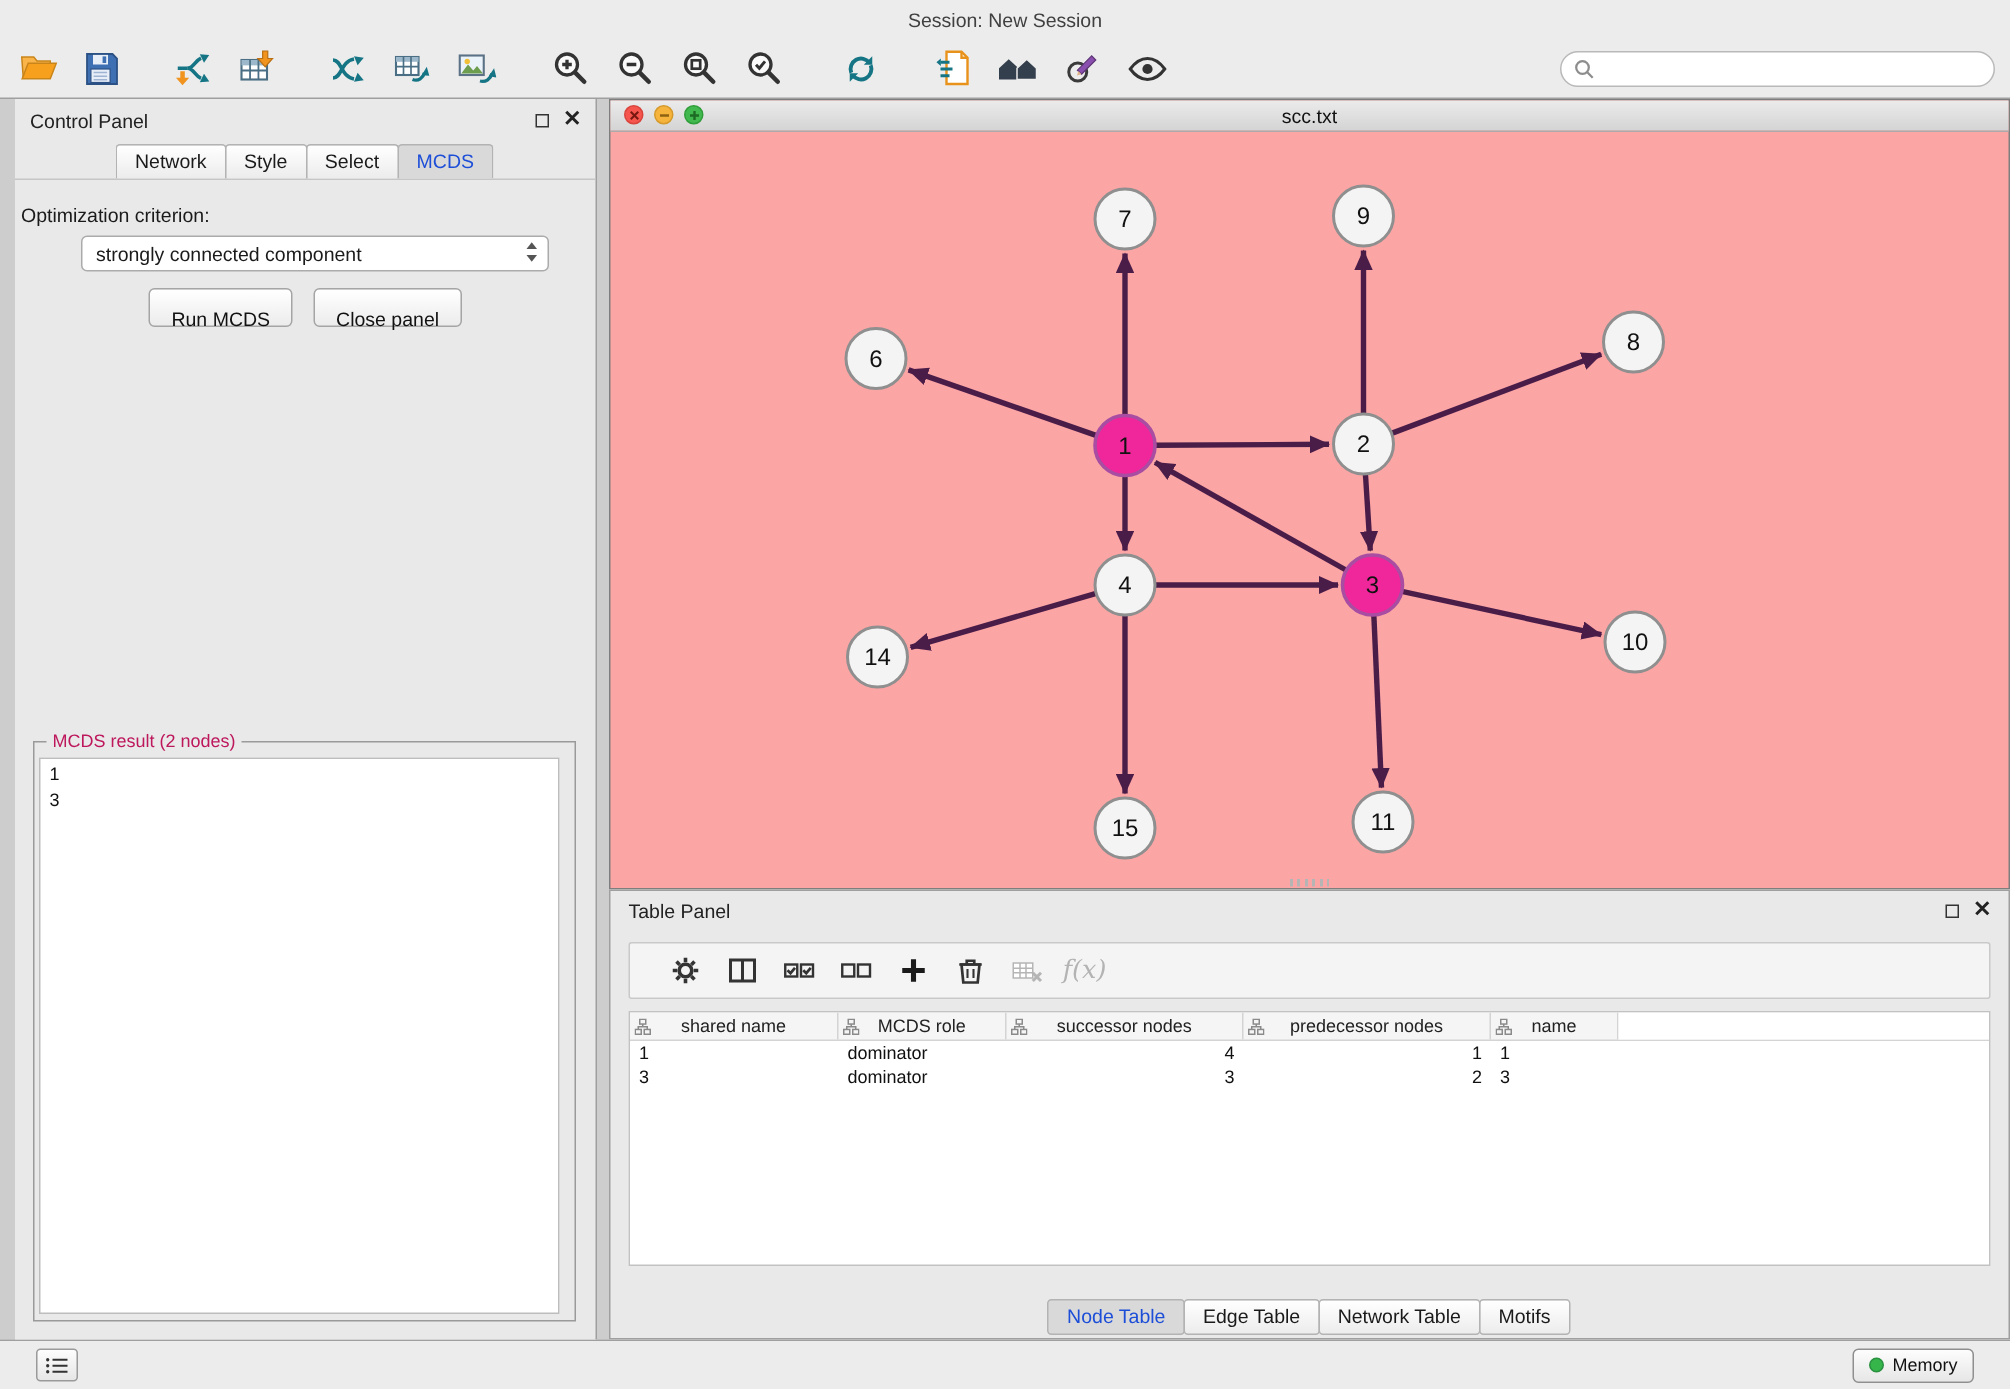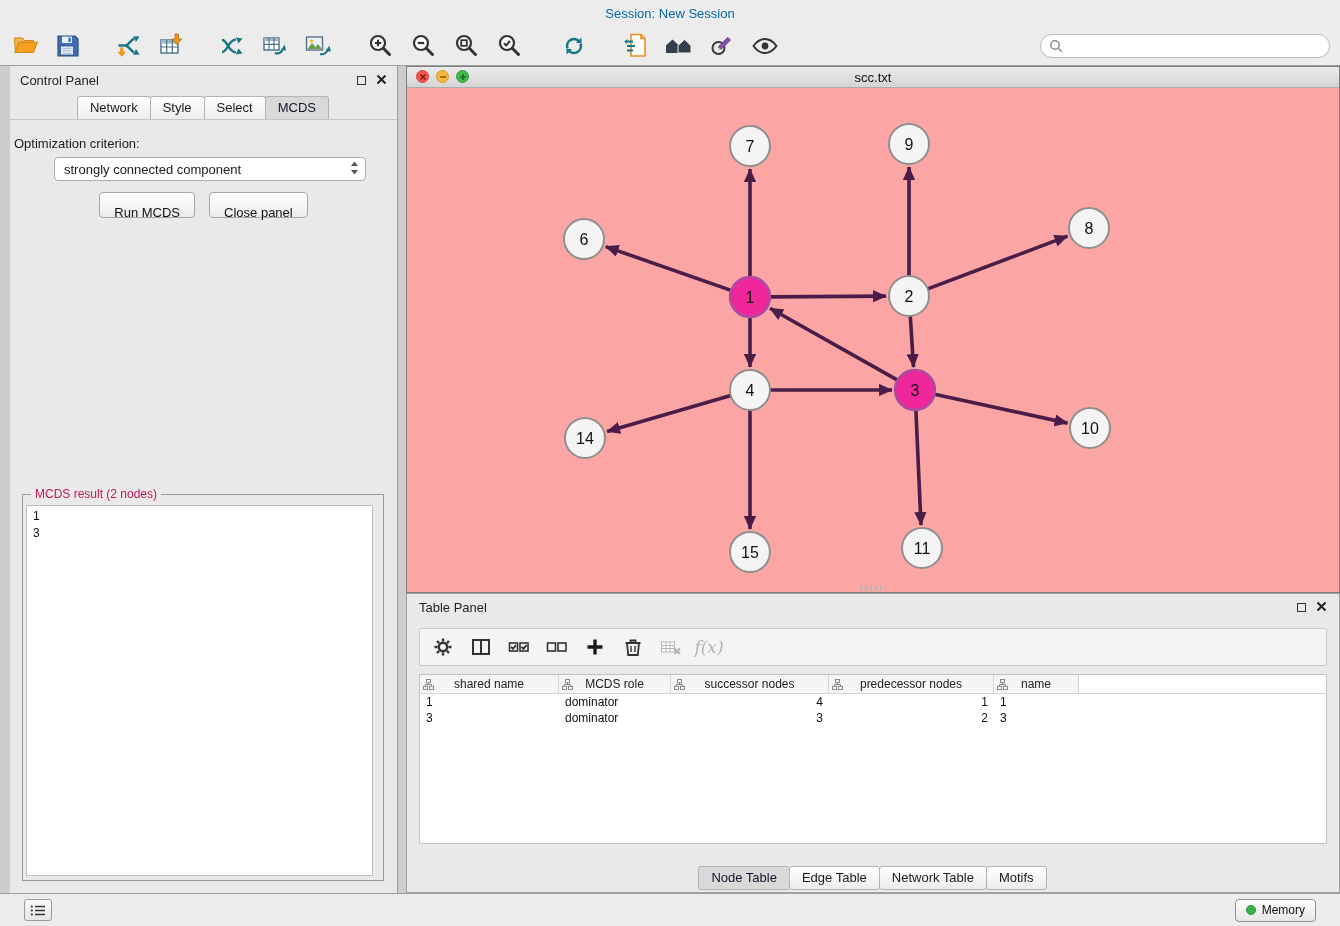--- a/index.html
+++ b/index.html
@@ -1,37 +1,37 @@
 <!DOCTYPE html>
 <html><head>
 <meta charset="utf-8">
 <style>
   * { box-sizing: border-box; margin:0; padding:0; }
   html,body { width:1340px; height:926px; overflow:hidden; }
   body { font-family:"Liberation Sans", sans-serif; background:#cdcdcd; color:#1a1a1a; -webkit-font-smoothing:antialiased; }
 
   
-  .titlebar { height:26px; background:#ececec; display:flex; align-items:center; justify-content:center; font-size:13px; color:#0369a1; }
+  .titlebar { height:26px; background:#ececec; display:flex; align-items:center; justify-content:center; font-size:13px; color:#404040; }
   .toolbar { height:40px; background:#ececec; border-bottom:1px solid #9f9f9f; display:flex; align-items:center; position:relative; }
   .tgroup { display:flex; align-items:center; gap:5px; }
   .tbtn { width:38px; height:34px; background:none; border:none; display:flex; align-items:center; justify-content:center; padding:0; }
   .search-wrap { position:absolute; right:10px; top:8px; width:290px; height:24px; background:#fff; border:1px solid #b9b9b9; border-radius:12px; display:flex; align-items:center; padding:0 8px; gap:5px; }
   .search-wrap input { border:none; outline:none; flex:1; font-size:13px; font-family:inherit; background:transparent; color:#222; }
 
   .main { height:827px; display:flex;margin-left:10px; }
 
   
   .control-panel { width:397px; background:#e9e9e9; border-right:1px solid #9f9f9f; position:relative; }
   .cp-header { height:28px; display:flex; align-items:center; padding:0 10px; }
   .panel-title { font-size:13px; color:#222; }
   .hdr-icons { margin-left:auto; display:flex; align-items:center; gap:10px; }
   .float-box { width:9px; height:9px; border:1.5px solid #333; display:inline-block; }
   .cp-tabs { display:flex; justify-content:center; border-bottom:1px solid #c6c6c6; height:26px; align-items:flex-end; }
   .tab { font-size:13px; padding:3px 12px 4px; border:1px solid #b3b3b3; border-bottom:none; background:linear-gradient(#ffffff,#ececec); margin-left:-1px; border-radius:3px 3px 0 0; color:#1a1a1a; white-space:nowrap; }
-  .tab.active { background:#d9d9d9; color:#0f172a; }
+  .tab.active { background:#d9d9d9; color:#1d4ed8; }
   .opt-label { position:absolute; top:70px; left:4px; width:100%; text-align:left; font-size:13px; }
   .dropdown { position:absolute; top:91px; left:44px; width:312px; height:24px; background:#fff; border:1px solid #ababab; border-radius:4px; display:flex; align-items:center; padding:0 6px 0 9px; font-size:13px; }
   .dd-text { flex:1; }
   .cp-buttons { position:absolute; top:126px; left:0; width:100%; display:flex; justify-content:center; gap:14px; }
   .btn { font-family:inherit; font-size:13px; height:23px; padding:12px 14px; border:1px solid #a5a5a5; border-radius:4px; background:linear-gradient(#ffffff,#ececec); color:#111; }
   .groupbox { position:absolute; left:12px; right:13px; top:428px; bottom:12px; border:1px solid #9a9a9a; }
   .gb-label { position:absolute; top:-8px; left:8px; background:#e9e9e9; padding:0 4px; font-size:12px; color:#be185d; }
   .gb-inner { position:absolute; left:3px; right:10px; top:10px; bottom:4px; background:#fff; border:1px solid #bdbdbd; font-size:12px; line-height:17px; padding:2px 6px; white-space:pre; color:#111; }
 
   
@@ -44,21 +44,21 @@
   .tl-red { background:#f6554d; border:1px solid #d8443c; }
   .tl-yellow { background:#f6b43c; border:1px solid #d59a2b; }
   .tl-green { background:#42b94e; border:1px solid #2f9e3a; }
   .nw-title { font-size:13px; color:#111; }
   .nw-content { flex:1; position:relative; overflow:hidden; }
   .nw-content svg { display:block; }
   .grip { position:absolute; left:50%; bottom:1px; width:26px; height:5px; margin-left:-13px; background:repeating-linear-gradient(90deg,#b5b5b5 0 2px,transparent 2px 5px); }
 
   .table-panel { flex:1; background:#e9e9e9; border:1px solid #9f9f9f; display:flex; flex-direction:column; }
   .tp-header { height:26px; display:flex; align-items:center; padding:0 12px; flex:none; }
-  .tp-toolbar { height:38px; margin:8px 12px 0; background:#f4f4f4; border:1px solid #c9c9c9; border-radius:2px; display:flex; align-items:center; padding:0 8px; gap:8px; flex:none; }
+  .tp-toolbar { height:38px; margin:8px 12px 0; background:#f4f4f4; border:1px solid #c9c9c9; border-radius:2px; display:flex; align-items:center; padding:0 22px; gap:8px; flex:none; }
   .ttbtn { width:30px; height:30px; border:none; background:none; display:flex; align-items:center; justify-content:center; padding:0; }
   .fx { font-family:"DejaVu Serif", serif; font-style:italic; font-size:17px; color:#b3b3b3; }
   .tp-table { height:170px; margin:8px 12px 0; background:#fff; border:1px solid #c2c2c2; font-size:12px; overflow:hidden; flex:none; }
   .thead { display:flex; height:19px; background:#f5f5f5; border-bottom:1px solid #d4d4d4; }
   .th { position:relative; border-right:1px solid #d4d4d4; display:flex; align-items:center; }
   .th svg { position:absolute; left:3px; top:4px; }
   .th-label { width:100%; text-align:center; font-size:12px; color:#222; }
   .th.filler { flex:1; border-right:none; background:#fff; }
   .c0 { width:139px; } .c1 { width:112px; } .c2 { width:158px; } .c3 { width:165px; } .c4 { width:85px; }
   .trow { display:flex; height:16px; line-height:16px; }

